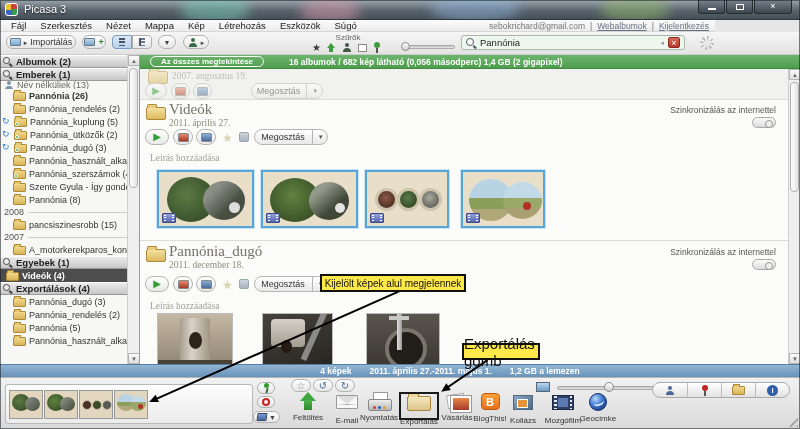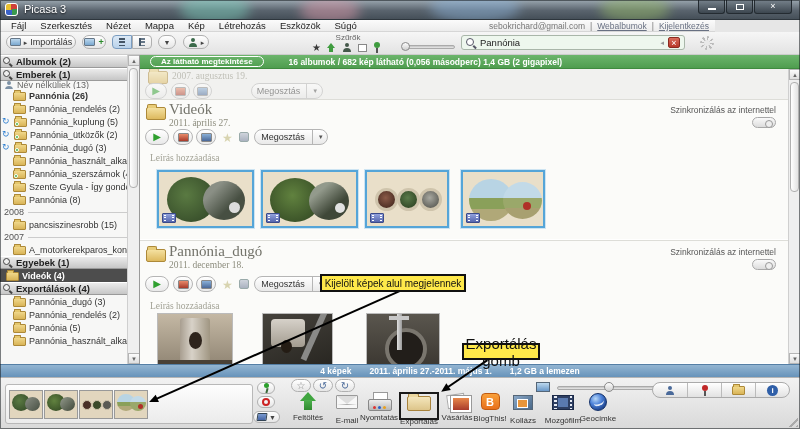--- a/index.html
+++ b/index.html
@@ -114,21 +114,21 @@
 .badge-film::before{content:"";position:absolute;left:1px;top:1px;width:2px;height:7px;background:repeating-linear-gradient(180deg,#fff 0 1px,transparent 1px 2.5px);}
 .badge-film::after{content:"";position:absolute;right:1px;top:1px;width:2px;height:7px;background:repeating-linear-gradient(180deg,#fff 0 1px,transparent 1px 2.5px);}
 
 .pthumb{position:absolute;overflow:hidden;border:1px solid #bbb;}
 
 .statusbar{position:absolute;left:0;top:364px;width:800px;height:13px;background:linear-gradient(#93b5d2,#6793ba);border-top:1px solid #557fa5;display:flex;align-items:center;justify-content:center;gap:18px;color:#fff;font-size:8.5px;font-weight:bold;padding-left:100px;}
 
 .m-scroll{position:absolute;left:788px;top:69px;width:12px;height:295px;background:#efefef;border-left:1px solid #cfcfcf;}
 
 
-.callout{position:absolute;background:#ffe94a;border:2px solid #111;color:#111;display:flex;align-items:center;justify-content:center;font-size:10px;z-index:55;text-align:center;}
+.callout{position:absolute;background:#ffe94a;border:2px solid #111;color:#111;display:flex;align-items:center;justify-content:center;font-size:10px;z-index:55;}
 .arrow{position:absolute;height:0;border-top:2px solid #000;transform-origin:0 0;z-index:54;}
 .arrow::after{content:"";position:absolute;right:-3px;top:-5px;border-left:9px solid #000;border-top:4px solid transparent;border-bottom:4px solid transparent;}
 
 
 .bottombar{position:absolute;left:0;top:377px;width:800px;height:52px;background:linear-gradient(#f2f2f2,#d9d9d9);border-top:1px solid #b5b5b5;}
 .tray{position:absolute;left:5px;top:6px;width:248px;height:40px;background:linear-gradient(#fdfdfd,#ebebeb);border:1px solid #b8b8b8;border-radius:3px;}
 .mini-thumb{position:absolute;top:5px;width:34px;height:29px;background:#e2d6be;border:1px solid #999;overflow:hidden;}
 .sm-btn{position:absolute;height:12px;background:linear-gradient(#ffffff,#e6e6e6);border:1px solid #b0b0b0;border-radius:7px;display:flex;align-items:center;justify-content:center;gap:2px;}
 .i-pushpin{width:7px;height:10px;position:relative;color:#2da02d;}
 .i-pushpin::before{content:"";position:absolute;left:1px;top:0;width:5px;height:5px;border-radius:50%;background:currentColor;}
@@ -246,21 +246,21 @@
   <div class="searchbox">
     <span class="i-mag"></span>
     <input type="text" value="Pannónia" style="">
     <span class="back-mini">◂</span>
     <span class="clear-btn">×</span>
   </div>
   <div class="spinner"></div>
 </div>
 
 <div class="summary">
-  <div class="viewall">Az látható megtekintése</div>
+  <div class="viewall">Az összes megtekintése</div>
   <div class="sum-stats">16 albumok / 682 kép látható (0,056 másodperc) 1,4 GB (2 gigapixel)</div>
 </div>
 
 <div class="sidebar">
   <div class="sb-header">
       <span class="sb-mag"></span>
       <span>Albumok (2)</span>
     </div>
   <div class="sb-header">
       <span class="sb-mag"></span>

